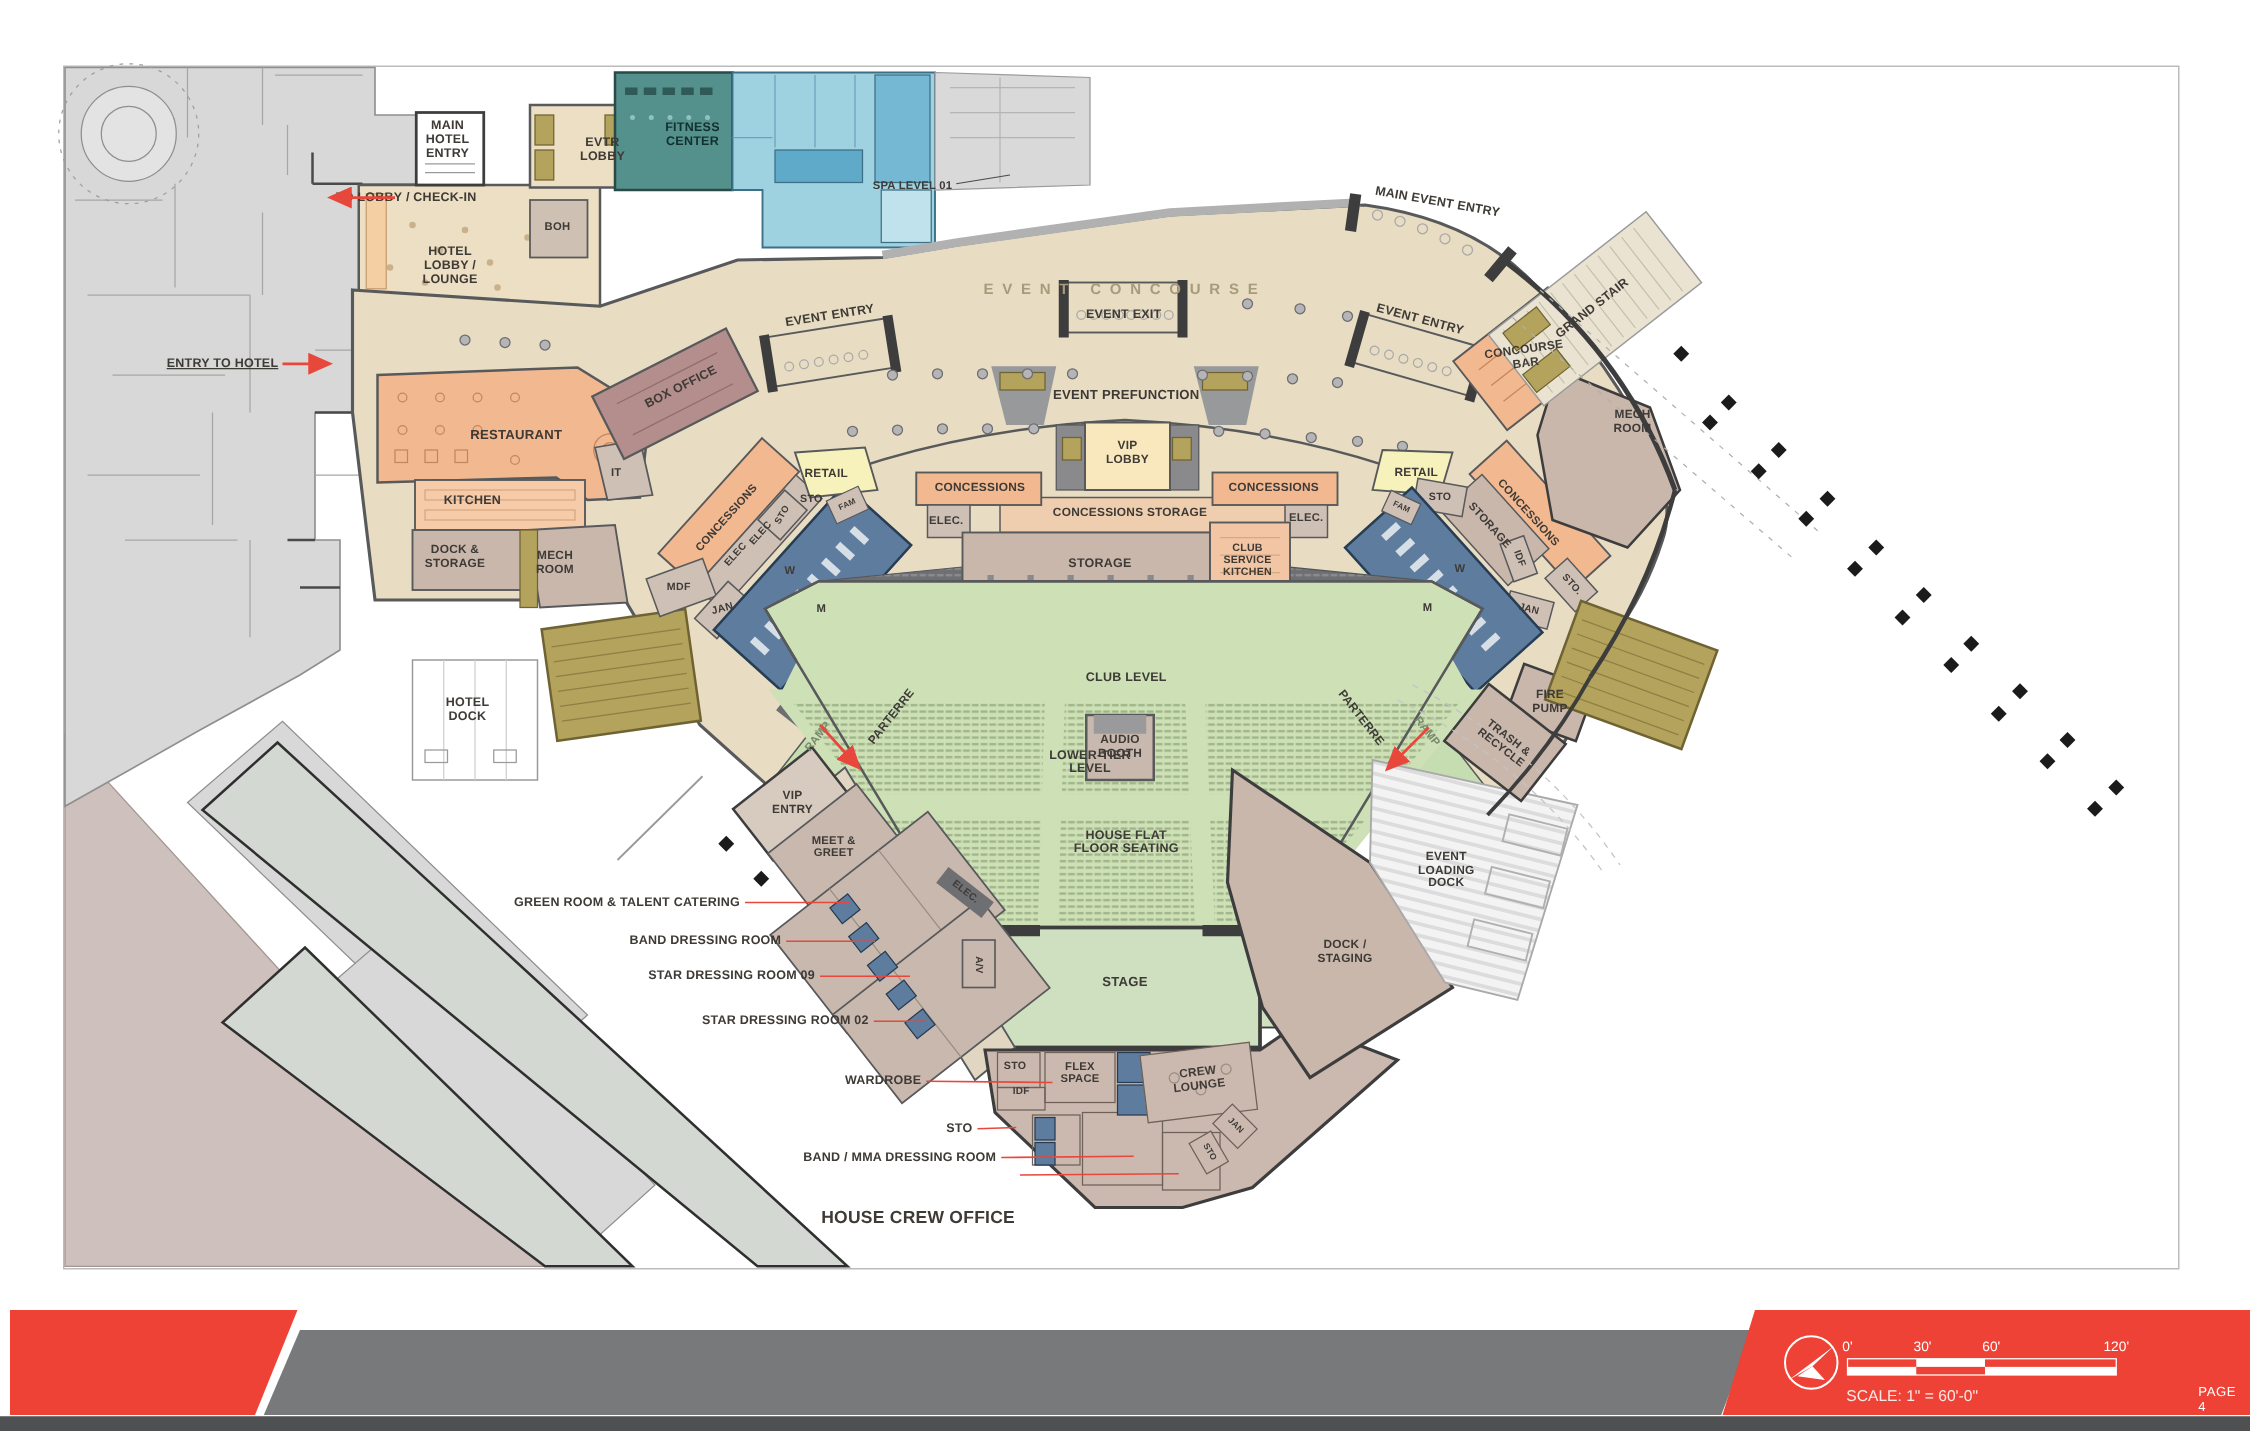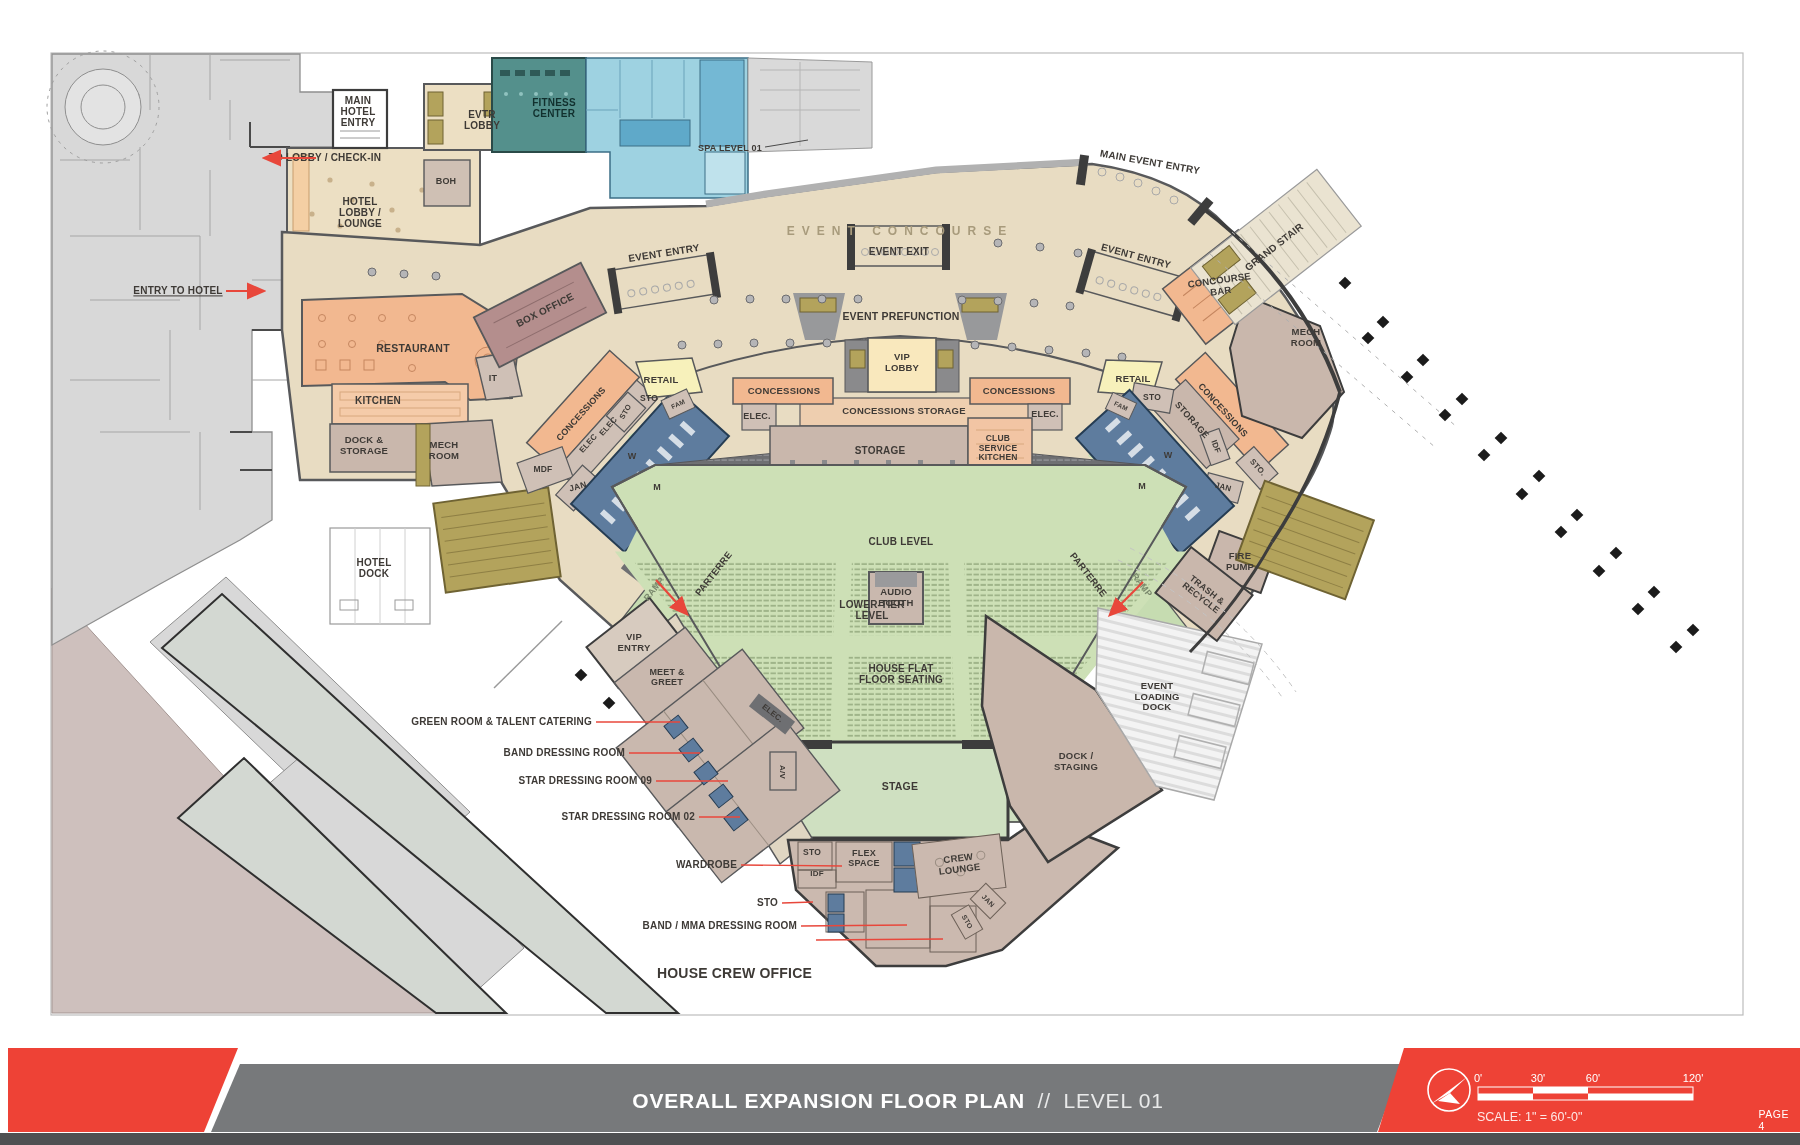--- a/index.html
+++ b/index.html
@@ -665,25 +665,20 @@
         <rect x="-4.5" y="-4.5" width="9" height="9" fill="#1b1b1b" transform="translate(1616,553) rotate(45)"></rect>
         <rect x="-4.5" y="-4.5" width="9" height="9" fill="#1b1b1b" transform="translate(1638,609) rotate(45)"></rect>
         <rect x="-4.5" y="-4.5" width="9" height="9" fill="#1b1b1b" transform="translate(1654,592) rotate(45)"></rect>
         <rect x="-4.5" y="-4.5" width="9" height="9" fill="#1b1b1b" transform="translate(1676,647) rotate(45)"></rect>
         <rect x="-4.5" y="-4.5" width="9" height="9" fill="#1b1b1b" transform="translate(1693,630) rotate(45)"></rect>
         <rect x="-4.5" y="-4.5" width="9" height="9" fill="#1b1b1b" transform="translate(581,675) rotate(45)"></rect>
         <rect x="-4.5" y="-4.5" width="9" height="9" fill="#1b1b1b" transform="translate(609,703) rotate(45)"></rect>
       </g>
 </svg>
 
-<div id="footer-title">
-  <span class="b">OVERALL EXPANSION FLOOR PLAN</span>
-  <span class="d">//</span>
-  <span class="l">LEVEL 01</span>
-</div>
 <div id="scale-label">SCALE: 1" = 60'-0"</div>
 <div id="page-num">PAGE 4</div>
 <div id="ticks">
       <span class="tick" style="left: 1478px;">0'</span>
       <span class="tick" style="left: 1538px;">30'</span>
       <span class="tick" style="left: 1593px;">60'</span>
       <span class="tick" style="left: 1693px;">120'</span>
     </div>
 
 </div>

